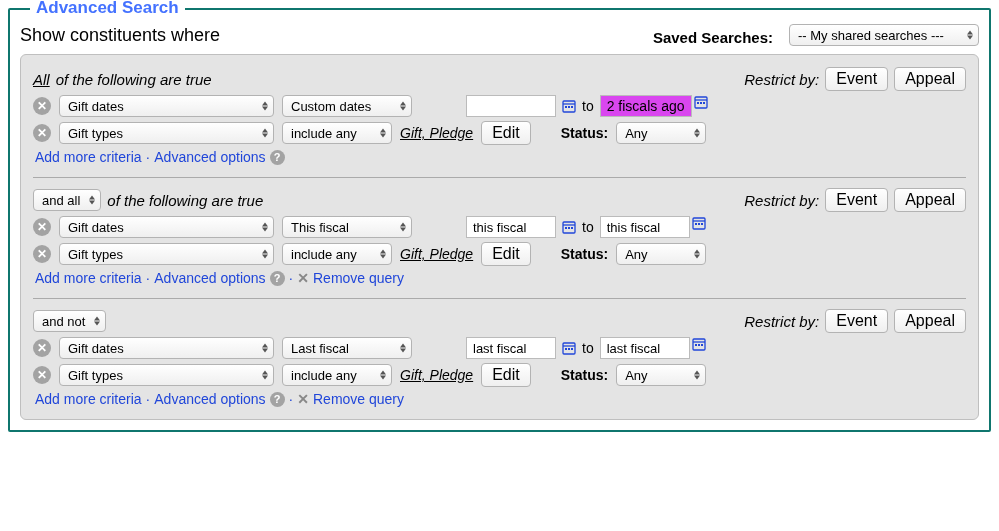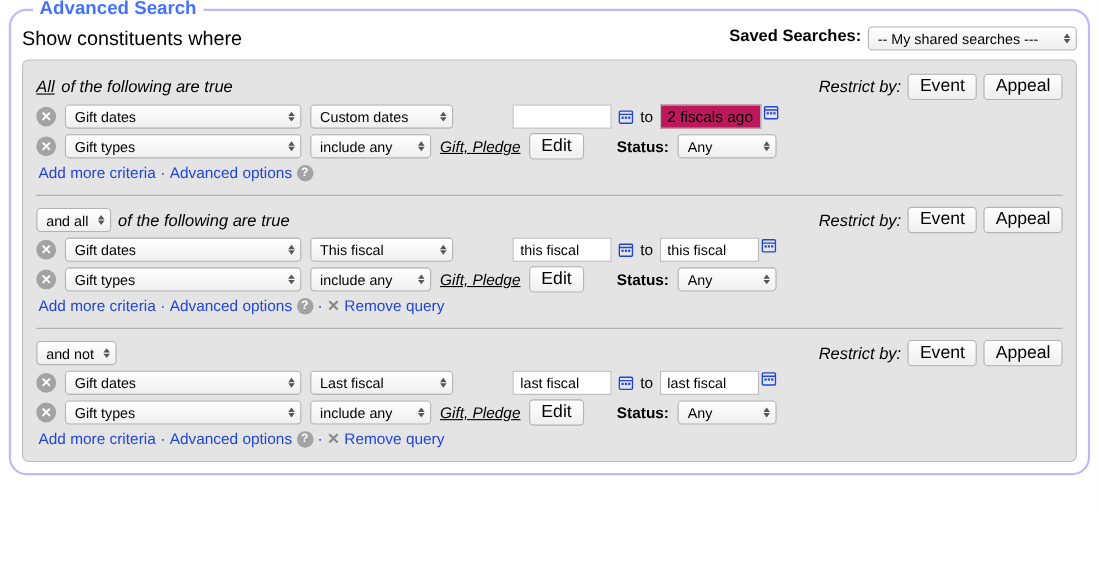--- a/index.html
+++ b/index.html
@@ -4,22 +4,22 @@
 <style>
   body {
     margin: 0;
     padding: 8px;
     font-family: -apple-system, BlinkMacSystemFont, "Helvetica Neue", Arial, sans-serif;
     font-size: 14px;
     color: #000;
     background: #fff;
   }
   .fieldset {
-    border: 2px solid #c4b5fd;
-    border-radius: 16px;
+    border: 2px solid #0f766e;
+    border-radius: 2px;
     padding: 0 10px 10px 10px;
     position: relative;
   }
   .legend {
     position: absolute;
     top: -12px;
     left: 20px;
     background: #fff;
     padding: 0 6px;
     color: #4472ff;
@@ -27,21 +27,21 @@
     font-size: 17px;
   }
   .header-row {
     display: flex;
     justify-content: space-between;
     align-items: center;
     margin-top: 14px;
     margin-bottom: 8px;
   }
   .header-left { font-size: 18px; }
-  .header-right { font-size: 15px; display:flex; align-items:flex-start; gap:6px;}
+  .header-right { font-size: 15px; display:flex; align-items:flex-end; gap:16px;}
   .header-right b { font-weight: bold; }
   .query-panel {
     background: #e4e4e4;
     border: 1px solid #bfbfbf;
     border-radius: 6px;
     padding: 8px 12px 6px 12px;
   }
   .group { padding: 4px 0 6px 0; }
   .group + .group { border-top: 1px solid #aaa; margin-top:6px; padding-top:10px;}
   .group-head {
@@ -198,21 +198,21 @@
             <span class="cal-icon">
               <svg viewBox="0 0 14 14" width="14" height="14">
                   <rect x="1" y="2" width="12" height="11" rx="1" fill="none" stroke="#2046d9" stroke-width="1.3"></rect>
                   <line x1="1" y1="5" x2="13" y2="5" stroke="#2046d9" stroke-width="1.3"></line>
                   <rect x="3" y="7" width="2" height="2" fill="#2046d9"></rect>
                   <rect x="6" y="7" width="2" height="2" fill="#2046d9"></rect>
                   <rect x="9" y="7" width="2" height="2" fill="#2046d9"></rect>
                 </svg>
             </span>
             <span class="to-label">to</span>
-            <span style="background:#be185d;border:1px solid #bbb;padding:2px 6px;height:22px;box-sizing:border-box;display:inline-flex;align-items:center;min-width:90px;">2 fiscals ago</span>
+            <span style="background:#d946ef;border:1px solid #bbb;padding:2px 6px;height:22px;box-sizing:border-box;display:inline-flex;align-items:center;min-width:90px;">2 fiscals ago</span>
           </span>
           <span class="cal-icon">
             <svg viewBox="0 0 14 14" width="14" height="14">
                 <rect x="1" y="2" width="12" height="11" rx="1" fill="none" stroke="#2046d9" stroke-width="1.3"></rect>
                 <line x1="1" y1="5" x2="13" y2="5" stroke="#2046d9" stroke-width="1.3"></line>
                 <rect x="3" y="7" width="2" height="2" fill="#2046d9"></rect>
                 <rect x="6" y="7" width="2" height="2" fill="#2046d9"></rect>
                 <rect x="9" y="7" width="2" height="2" fill="#2046d9"></rect>
               </svg>
           </span>

